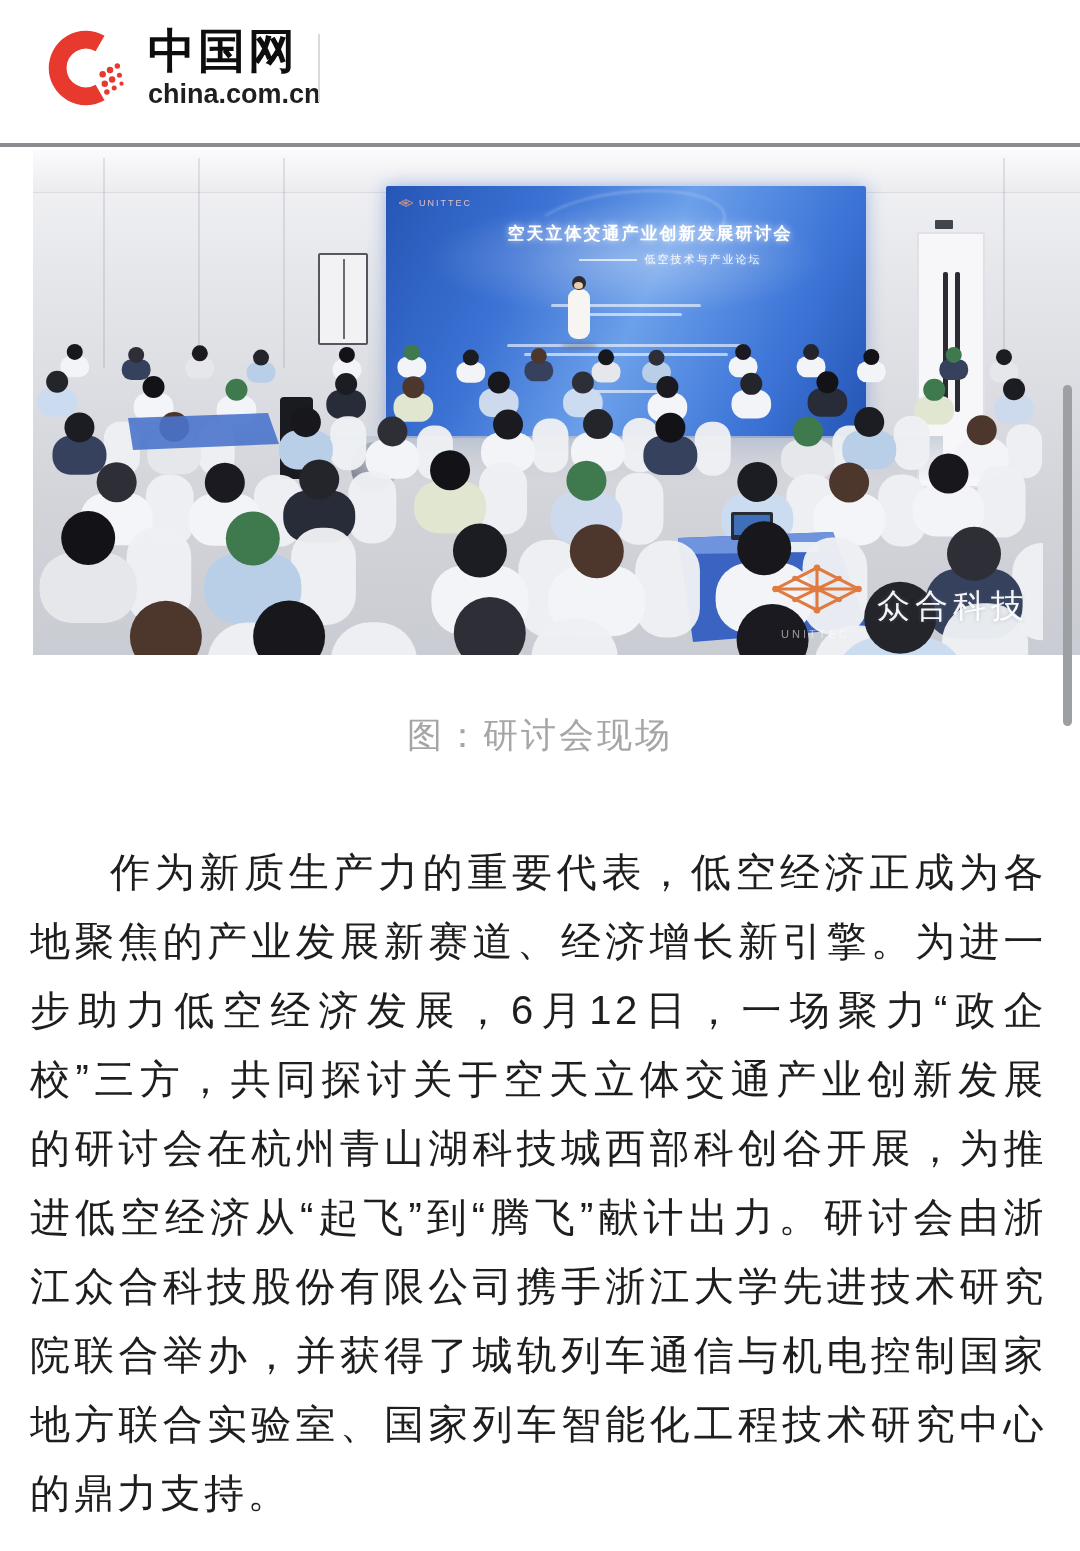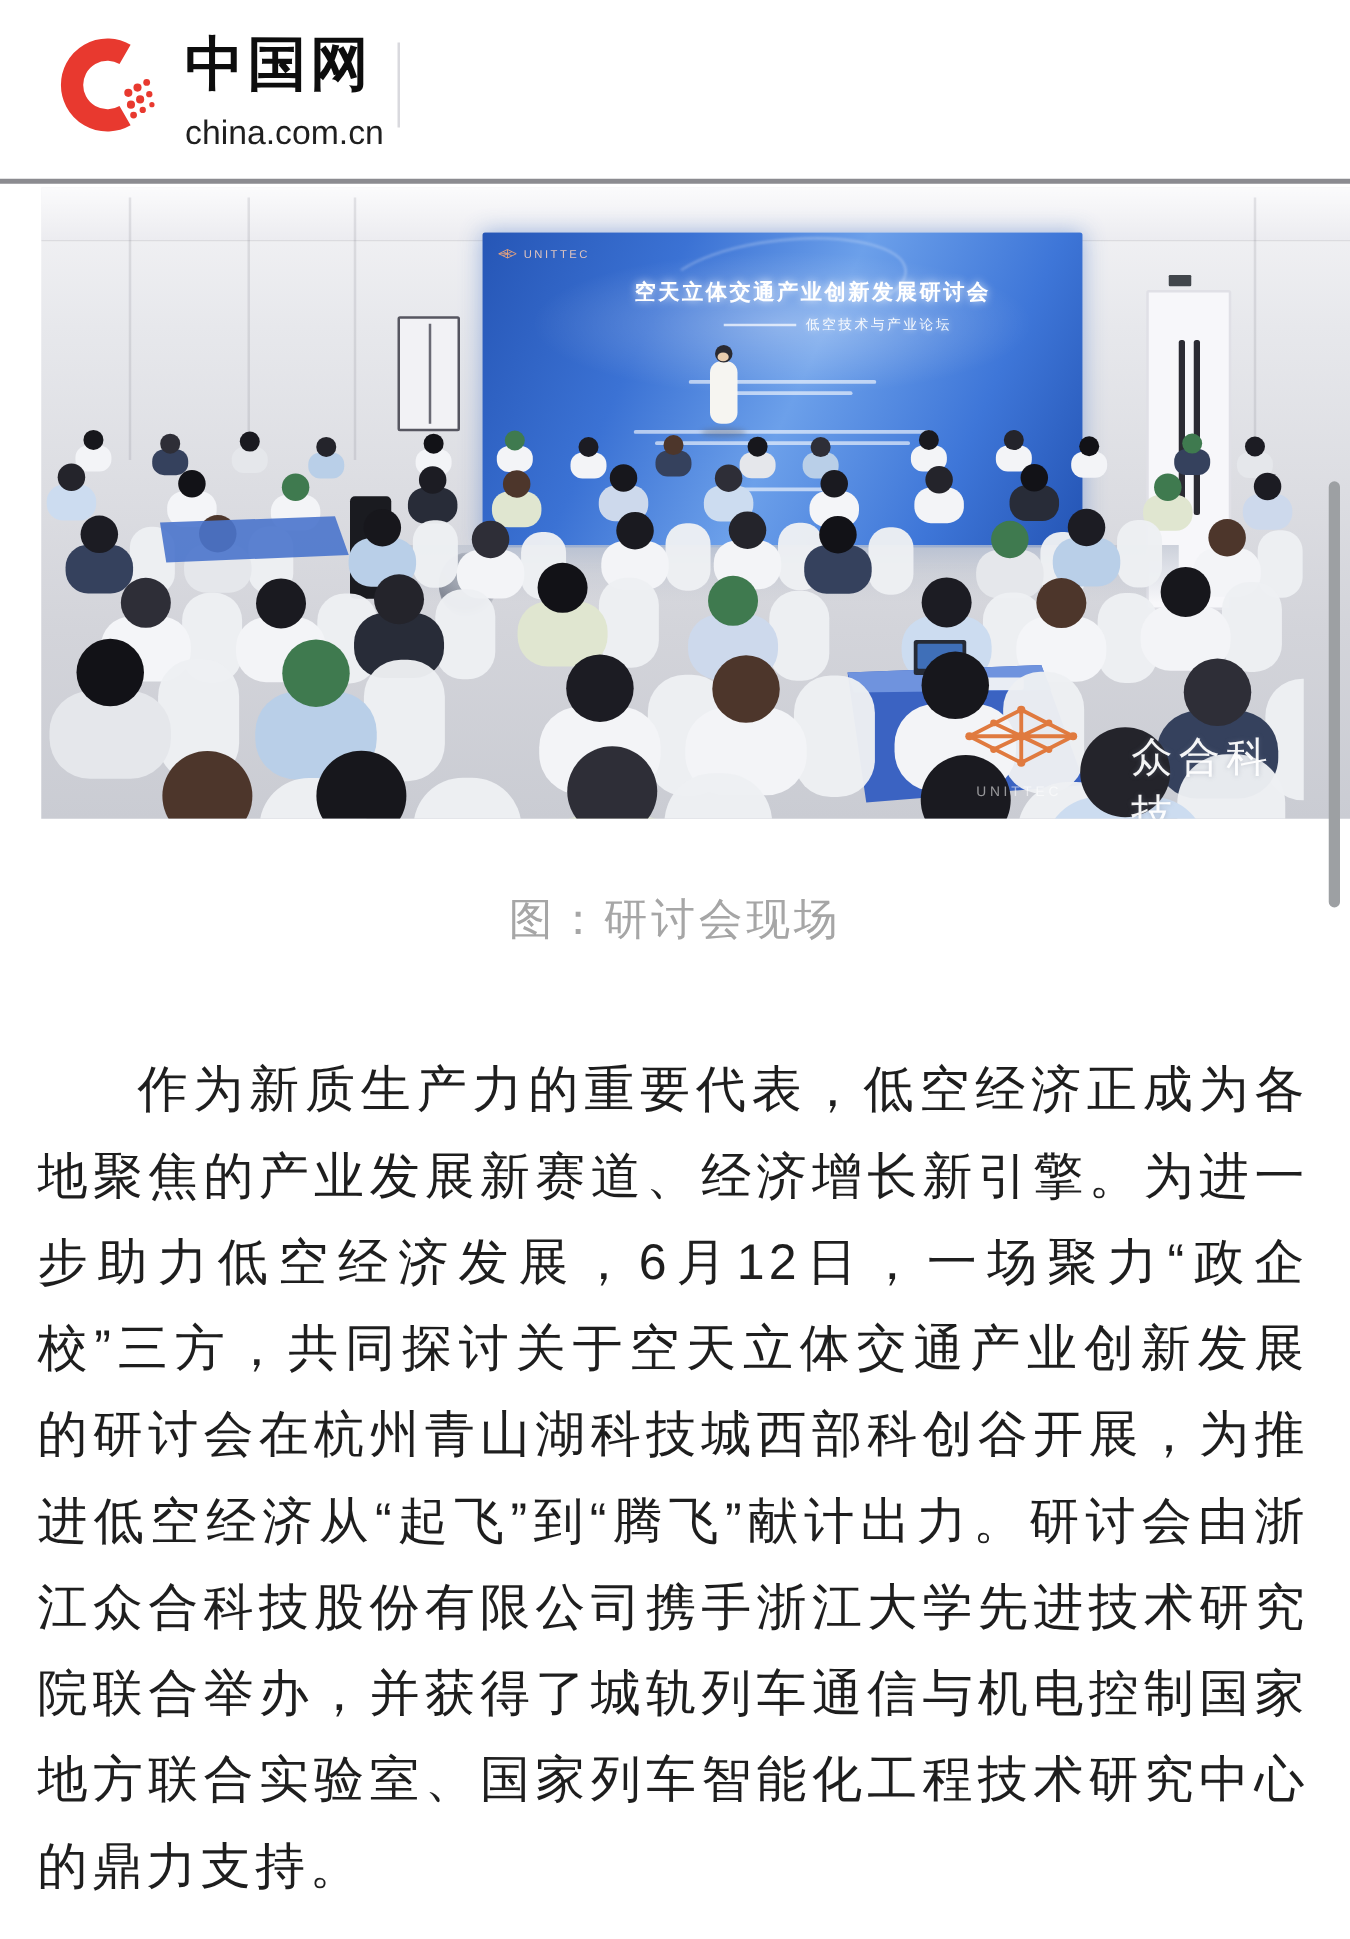--- a/index.html
+++ b/index.html
@@ -5,21 +5,21 @@
   html,body{margin:0;padding:0;background:#ffffff;}
   .page{position:relative;width:1080px;height:1551px;background:#ffffff;overflow:hidden;
         font-family:"Liberation Sans","DejaVu Sans",sans-serif;}
 
   
   .header{position:absolute;left:0;top:0;width:1080px;height:143px;background:#ffffff;}
   .logo-wrap{position:absolute;left:44px;top:22px;width:270px;height:96px;cursor:pointer;}
   .logo-mark{position:absolute;left:0;top:2px;width:88px;height:88px;}
   .logo-text{position:absolute;left:104px;top:2px;}
   .site-name{font-size:47px;font-weight:700;color:#0d0d0d;letter-spacing:3px;line-height:54px;}
-  .site-domain{font-size:27px;font-weight:400;color:#1f1f1f;line-height:32px;margin-top:12px;}
+  .site-domain{font-size:27px;font-weight:700;color:#1f1f1f;line-height:32px;margin-top:0;}
   .header-divider{position:absolute;left:318px;top:34px;width:2px;height:68px;background:#d9d9de;}
   .top-rule{position:absolute;left:0;top:143px;width:1080px;height:4px;background:#8b8b90;}
 
   
   .photo{position:absolute;left:33px;top:150px;width:1054px;height:505px;overflow:hidden;
          background:linear-gradient(180deg,#f4f4f6 0%,#e7e8ec 22%,#dcdde2 48%,#d3d4da 70%,#caccd3 100%);}
   .ceiling{position:absolute;left:0;top:0;width:100%;height:42px;
            background:linear-gradient(180deg,#fbfbfc 0%,#ececf0 100%);border-bottom:1px solid rgba(160,160,170,.35);}
   .wall-seam{position:absolute;top:8px;width:2px;height:210px;background:rgba(120,122,134,.18);}
 
@@ -59,21 +59,21 @@
   .presenter{position:absolute;left:534px;top:126px;width:24px;height:80px;}
   .presenter .head{position:absolute;left:5px;top:0;width:14px;height:14px;border-radius:50%;background:#2a2a31;}
   .presenter .face{position:absolute;left:7px;top:6px;width:9px;height:7px;border-radius:50%;background:#e9cdae;}
   .presenter .body{position:absolute;left:1px;top:13px;width:22px;height:50px;border-radius:9px;background:#f6f5f1;}
   .presenter .shadow{position:absolute;left:-6px;top:66px;width:36px;height:8px;border-radius:50%;background:rgba(90,95,110,.35);filter:blur(2px);}
 
   .aud-svg{position:absolute;left:0;top:0;width:1010px;height:505px;}
 
   .watermark{position:absolute;left:736px;top:412px;width:260px;height:90px;}
   .wm-name{position:absolute;left:108px;top:22px;font-size:33px;letter-spacing:5px;color:rgba(255,255,255,.95);
-           text-shadow:0 0 4px rgba(120,130,150,.4);margin-left:28px;}
+           text-shadow:0 0 4px rgba(120,130,150,.4);}
   .wm-sub{position:absolute;left:12px;top:66px;font-size:11px;letter-spacing:3px;color:rgba(255,255,255,.55);}
 
   
   .caption{position:absolute;left:0;top:712px;width:1080px;text-align:center;
            font-size:35px;color:#a6a6a6;letter-spacing:3px;}
   .article{position:absolute;left:30px;top:838px;width:1017px;font-size:40px;line-height:69px;
            color:#1e1e1e;text-align:justify;text-indent:2em;letter-spacing:3.5px;}
 
   .scrollbar-thumb{position:absolute;left:1063px;top:385px;width:9px;height:341px;
                    background:#9da0a3;border-radius:5px;}

